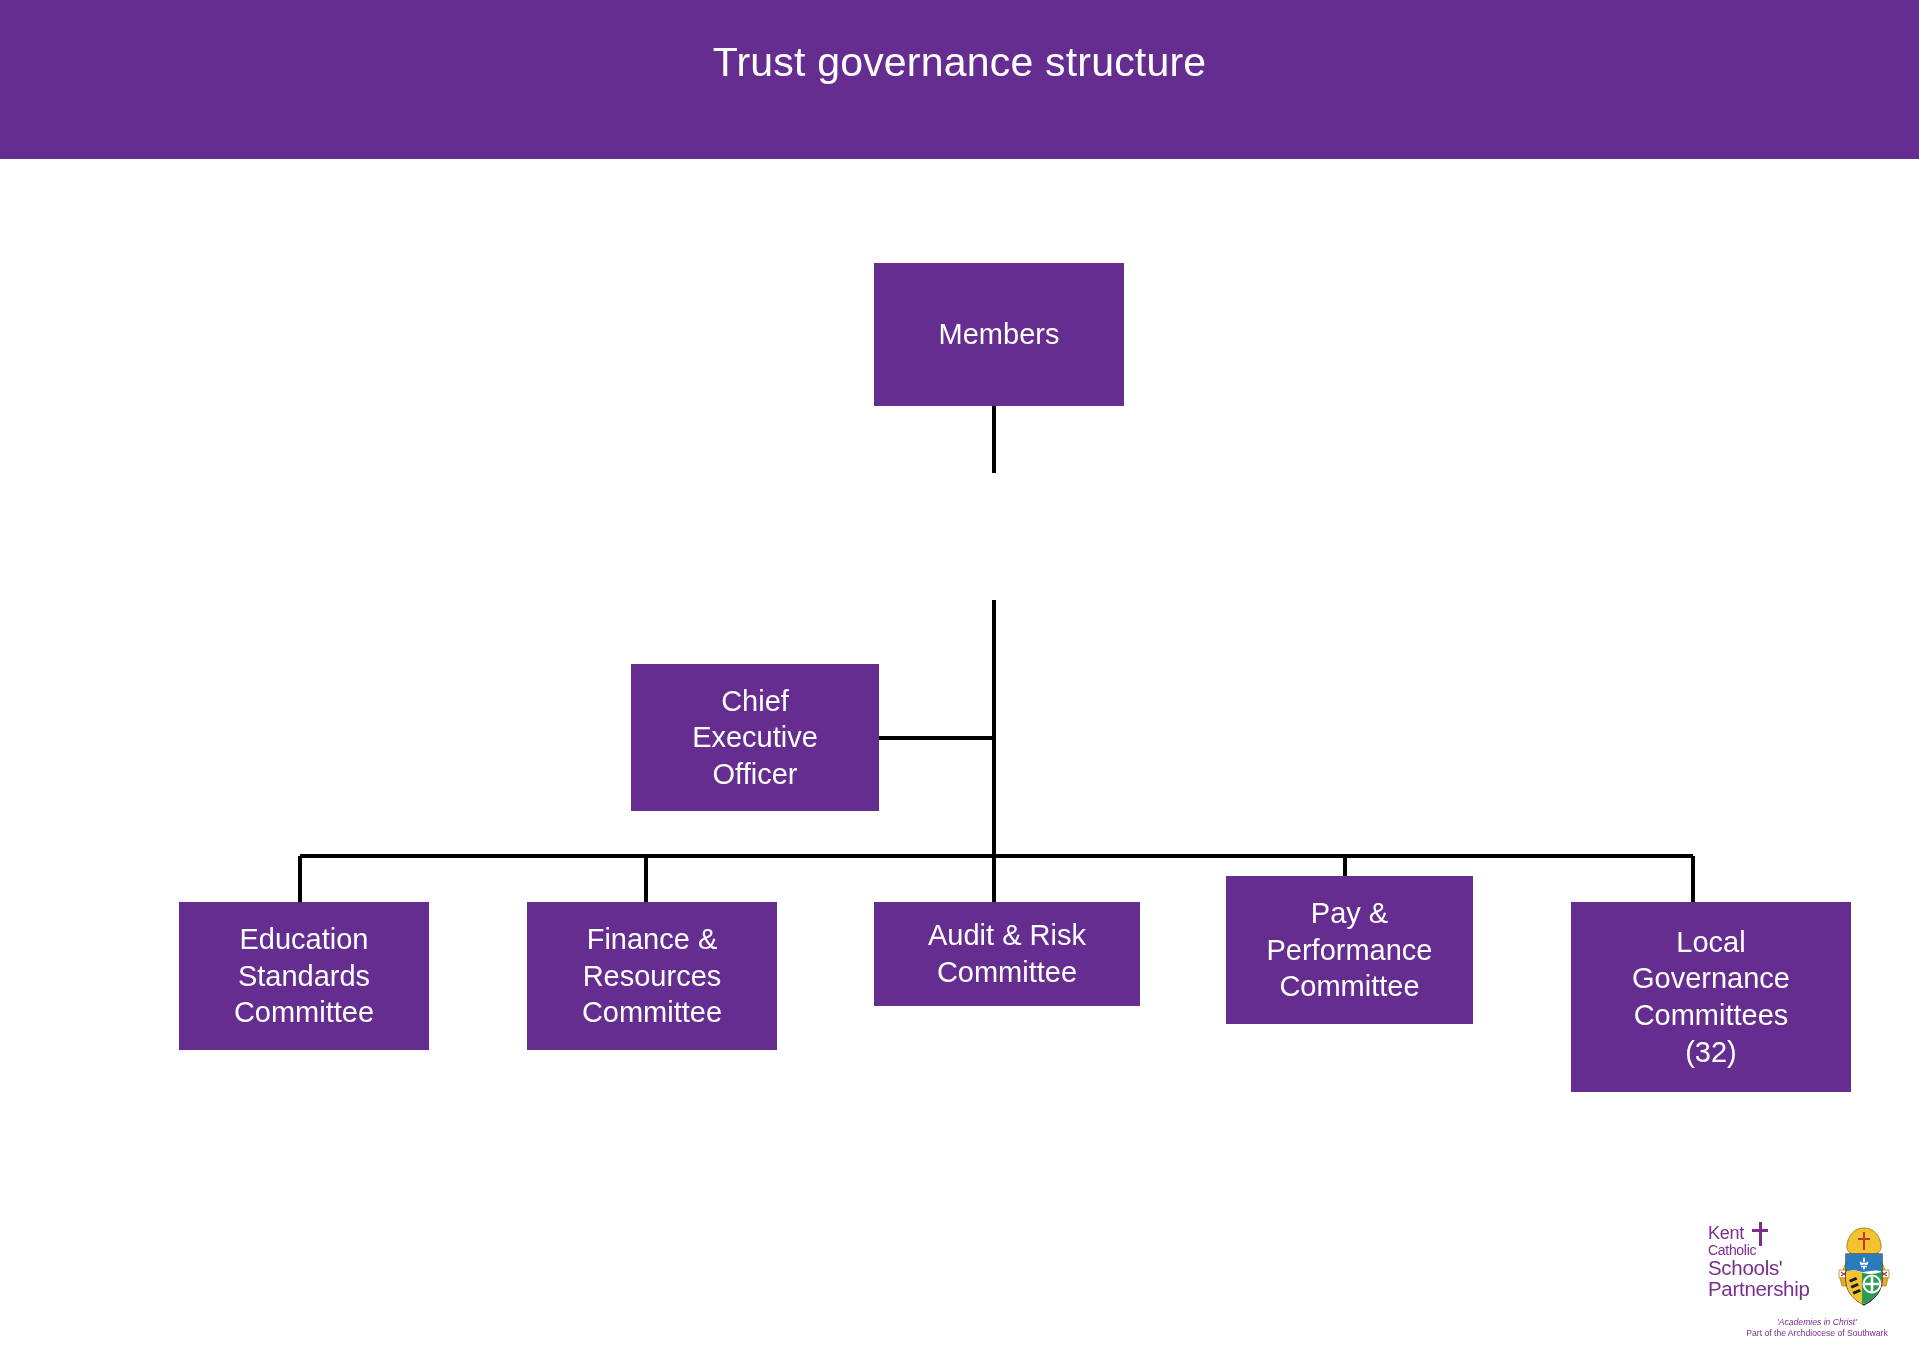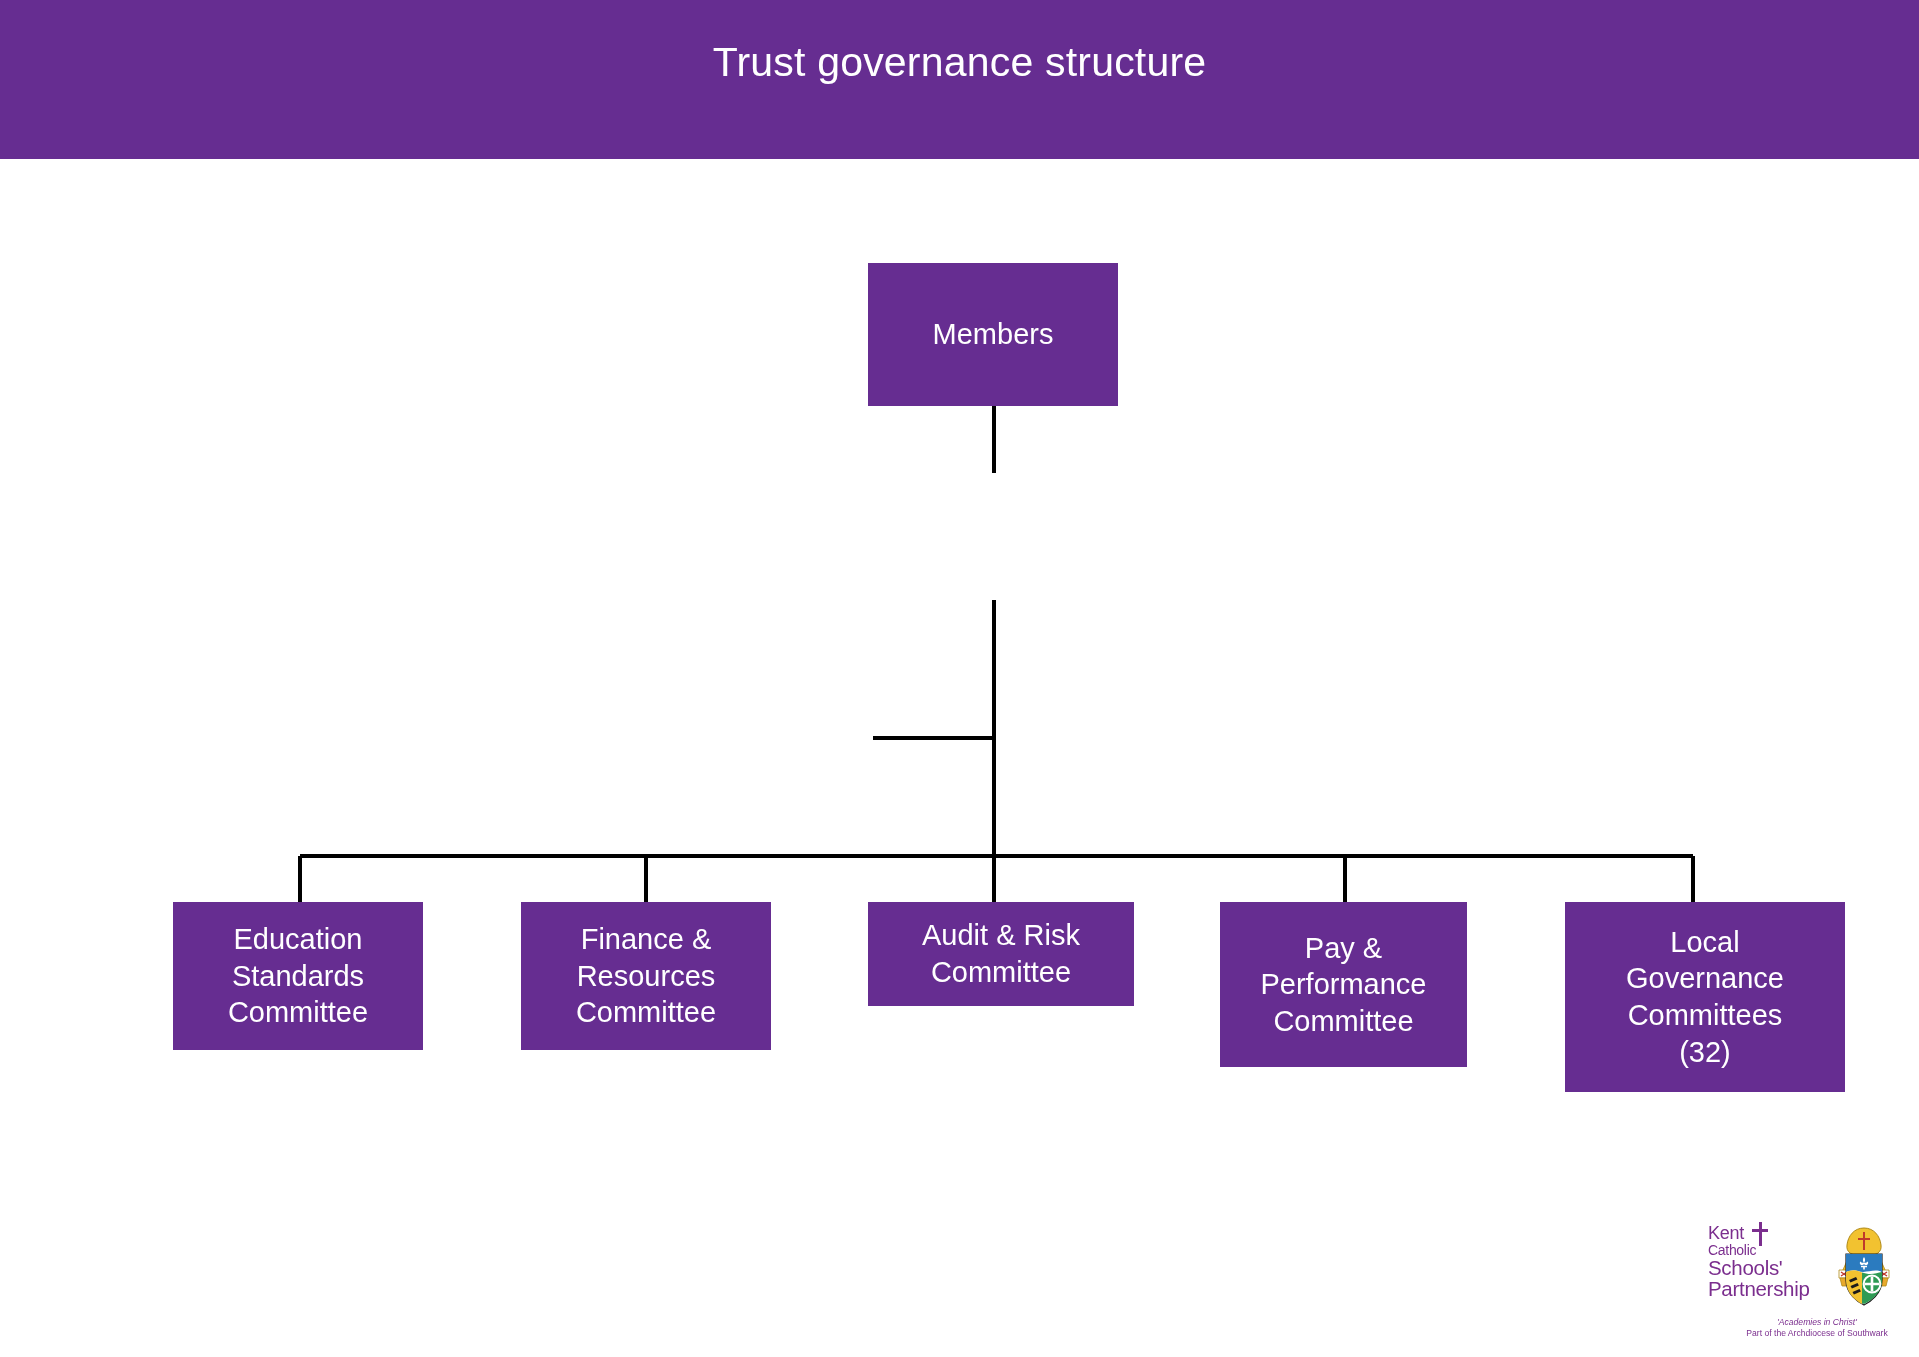--- a/index.html
+++ b/index.html
@@ -55,30 +55,31 @@
     display: flex;
     align-items: center;
     justify-content: center;
     text-align: center;
     font-size: 29px;
     font-weight: 400;
     line-height: 1.26;
     padding: 4px 8px;
     white-space: pre-line;
     z-index: 3;
+    margin-left: 6px;
   }
 
   .node-members      { left: 868px;  top: 263px;  width: 250px; height: 143px; }
   .node-directors    { left: 868px;  top: 473px;  width: 250px; height: 127px; }
   .node-ceo          { left: 625px;  top: 664px;  width: 248px; height: 147px; }
 
   .node-education    { left: 173px;  top: 902px;  width: 250px; height: 148px; }
   .node-finance      { left: 521px;  top: 902px;  width: 250px; height: 148px; }
   .node-audit        { left: 868px;  top: 902px;  width: 266px; height: 104px; }
-  .node-pay          { left: 1220px; top: 902px;  width: 247px; height: 165px; }
+  .node-pay          { left: 1220px; top: 876px;  width: 247px; height: 148px; }
   .node-local        { left: 1565px; top: 902px;  width: 280px; height: 190px; }
 
   
   .connectors {
     position: absolute;
     left: 0;
     top: 0;
     width: 1919px;
     height: 1357px;
     z-index: 1;
@@ -176,20 +177,23 @@
       <line x1="646" y1="856" x2="646" y2="902"></line>
       <line x1="994" y1="856" x2="994" y2="902"></line>
       <line x1="1345" y1="856" x2="1345" y2="902"></line>
       <line x1="1693" y1="856" x2="1693" y2="902"></line>
     </g>
   </svg>
 
   <div class="node node-members">Members</div>
 
 
+  <div class="node node-ceo">Chief
+Executive
+Officer</div>
 
   <div class="node node-education">Education
 Standards
 Committee</div>
 
   <div class="node node-finance">Finance &amp;
 Resources
 Committee</div>
 
   <div class="node node-audit">Audit &amp; Risk

